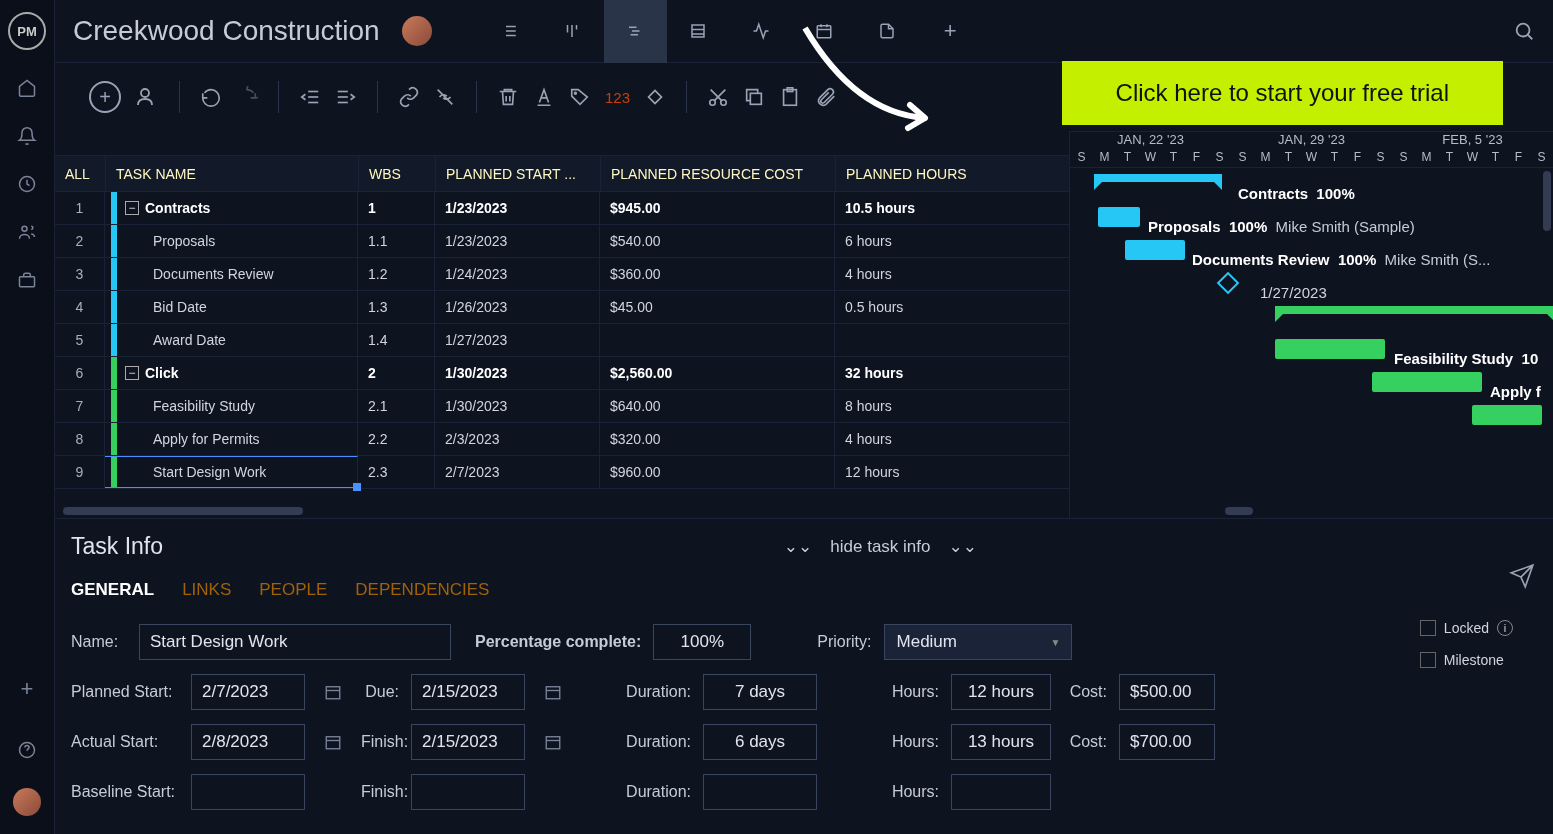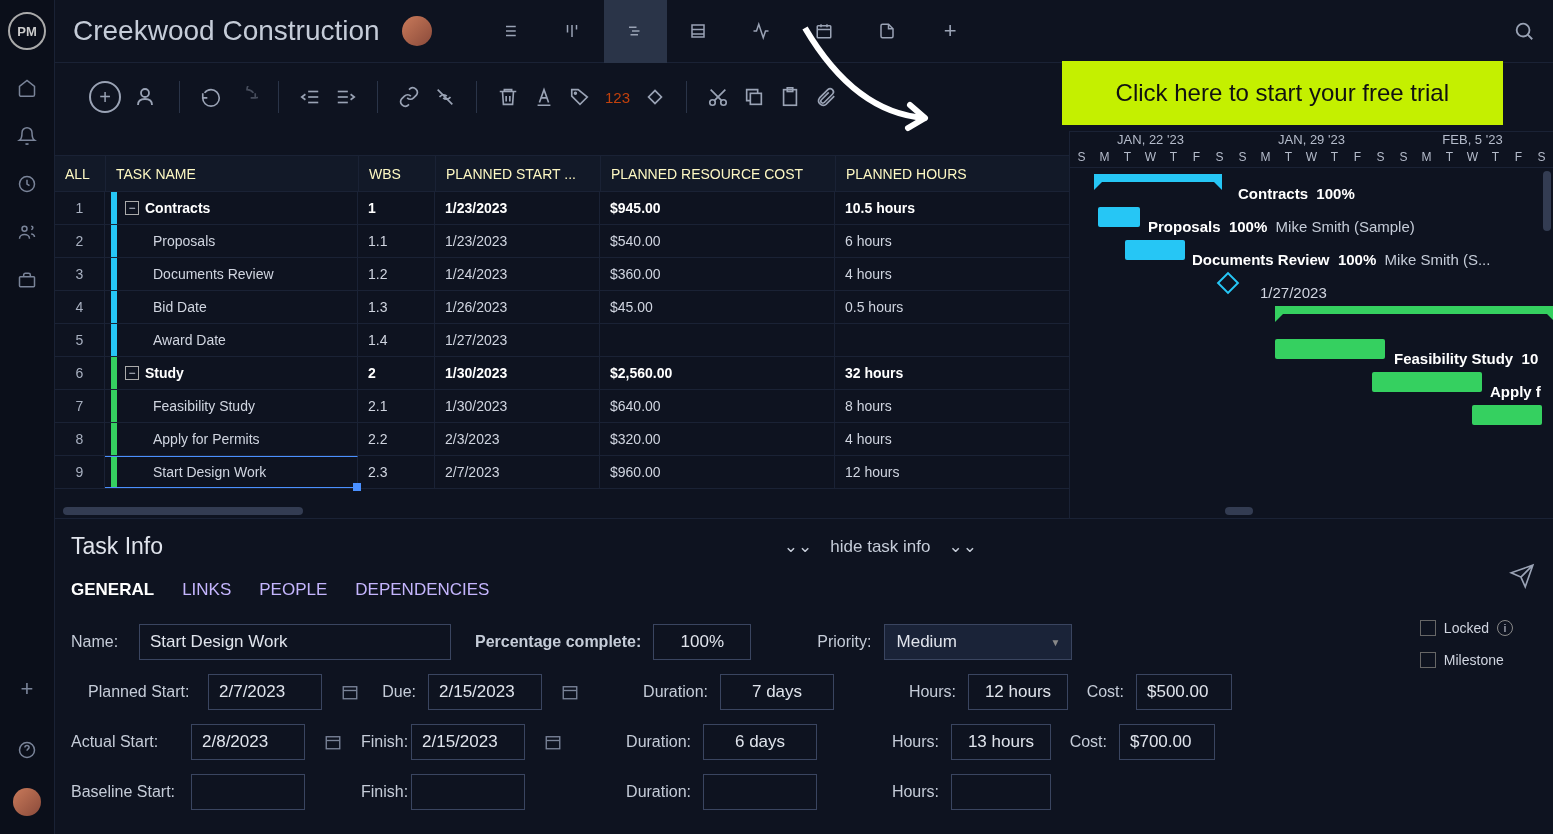--- a/index.html
+++ b/index.html
@@ -73,21 +73,21 @@
 .sum-green { background: #35d060; } .sum-green::before, .sum-green::after { border-top-color: #35d060; }
 .milestone { position: absolute; width: 16px; height: 16px; border: 2px solid #26c6f5; transform: rotate(45deg); top: 8px; }
 .gantt-scroll-x { height: 14px; position: relative; }
 .gantt-scroll-x .thumb { position: absolute; left: 155px; top: 3px; height: 8px; width: 28px; background: #333c52; border-radius: 4px; }
 .gantt-scroll-y { position: absolute; right: 2px; top: 40px; width: 8px; height: 60px; background: #333c52; border-radius: 4px; }
 .task-info { border-top: 1px solid #1a2235; padding: 14px 16px 10px; }
 .ti-head { display: flex; align-items: center; }
 .ti-head h2 { font-size: 23px; font-weight: 500; color: #e0e4ec; }
 .ti-hide { margin-left: auto; display: flex; align-items: center; gap: 18px; color: #c5ccd8; font-size: 17px; margin-right: 560px; }
 .ti-tabs { display: flex; gap: 28px; margin-top: 20px; font-size: 17px; }
-.ti-tab { color: #c4b5fd; cursor: pointer; }
+.ti-tab { color: #a16207; cursor: pointer; }
 .ti-tab.active { color: #fff; font-weight: 600; }
 .ti-form { margin-top: 24px; }
 .ti-row { display: flex; align-items: center; gap: 12px; margin-bottom: 14px; }
 .ti-row label { color: #c5ccd8; font-size: 16px; }
 .ti-input { background: transparent; border: 1px solid #3a4560; color: #e0e4ec; padding: 6px 10px; font-size: 17px; height: 36px; }
 .ti-select { background: #1a2338; border: 1px solid #3a4560; width: 188px; height: 36px; display: flex; align-items: center; padding: 0 12px; font-size: 17px; color: #e0e4ec; position: relative; }
 .ti-select::after { content: '▼'; position: absolute; right: 10px; font-size: 10px; color: #888; }
 .ti-cal { width: 32px; height: 36px; display: flex; align-items: center; justify-content: center; color: #7a8499; }
 .ti-check { width: 16px; height: 16px; border: 1px solid #666; }
 .ti-right { position: absolute; right: 24px; display: flex; flex-direction: column; gap: 16px; }
@@ -383,21 +383,21 @@
               <div class="c-wbs">1.4</div>
               <div class="c-start">1/27/2023</div>
               <div class="c-cost"></div>
               <div class="c-hours"></div>
             </div>
             <div class="grow">
               <div class="c-num">6</div>
               <div class="c-name">
                 <div class="status-bar status-green"></div>
                 <div class="collapse-box">−</div>
-                <span class=" bold ">Study</span>
+                <span class=" bold ">Click</span>
               </div>
               <div class="c-wbs bold">2</div>
               <div class="c-start bold">1/30/2023</div>
               <div class="c-cost bold">$2,560.00</div>
               <div class="c-hours bold">32 hours</div>
             </div>
             <div class="grow">
               <div class="c-num">7</div>
               <div class="c-name">
                 <div class="status-bar status-green"></div>
@@ -541,21 +541,21 @@
                 <span>Locked</span>
                 <span style="border:1px solid #888;border-radius:50%;width:16px;height:16px;display:inline-flex;align-items:center;justify-content:center;font-size:11px;">i</span>
               </div>
             <div style="display:flex;align-items:center;gap:8px;">
                 <div class="ti-check"></div>
                 <span>Milestone</span>
               </div>
           </div>
         </div>
         <div class="ti-row">
-          <label style="width:108px;margin-left:17px;">Planned Start:</label>
+          <label style="width:108px;">Planned Start:</label>
           <input class="ti-input" style="width: 114px;" value="2/7/2023">
           <div class="ti-cal">
               <svg width="18" height="18" viewBox="0 0 24 24" fill="none" stroke="currentColor" stroke-width="1.8">
                 <rect x="3" y="5" width="18" height="16"></rect>
                 <line x1="3" y1="10" x2="21" y2="10"></line>
               </svg>
             </div>
           <label style="width:38px;text-align:right;">Due:</label>
           <input class="ti-input" style="width: 114px;" value="2/15/2023">
           <div class="ti-cal">

